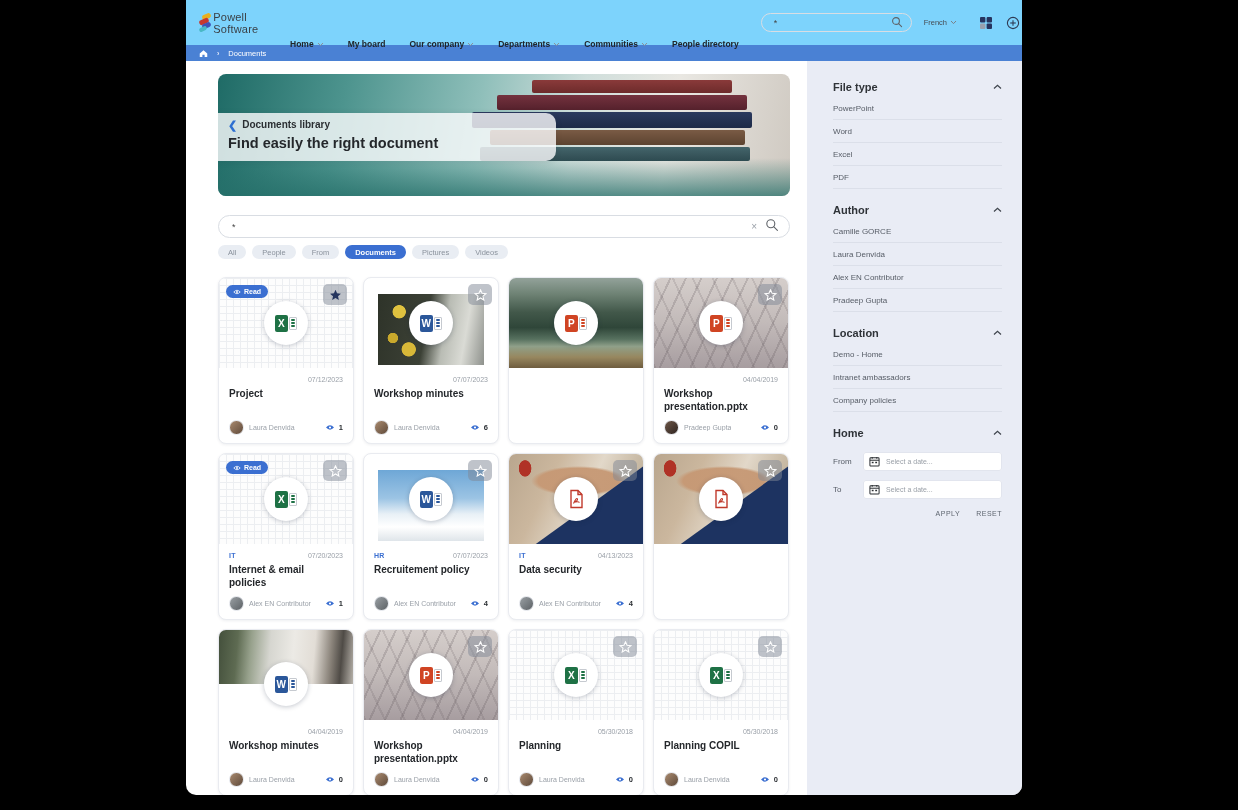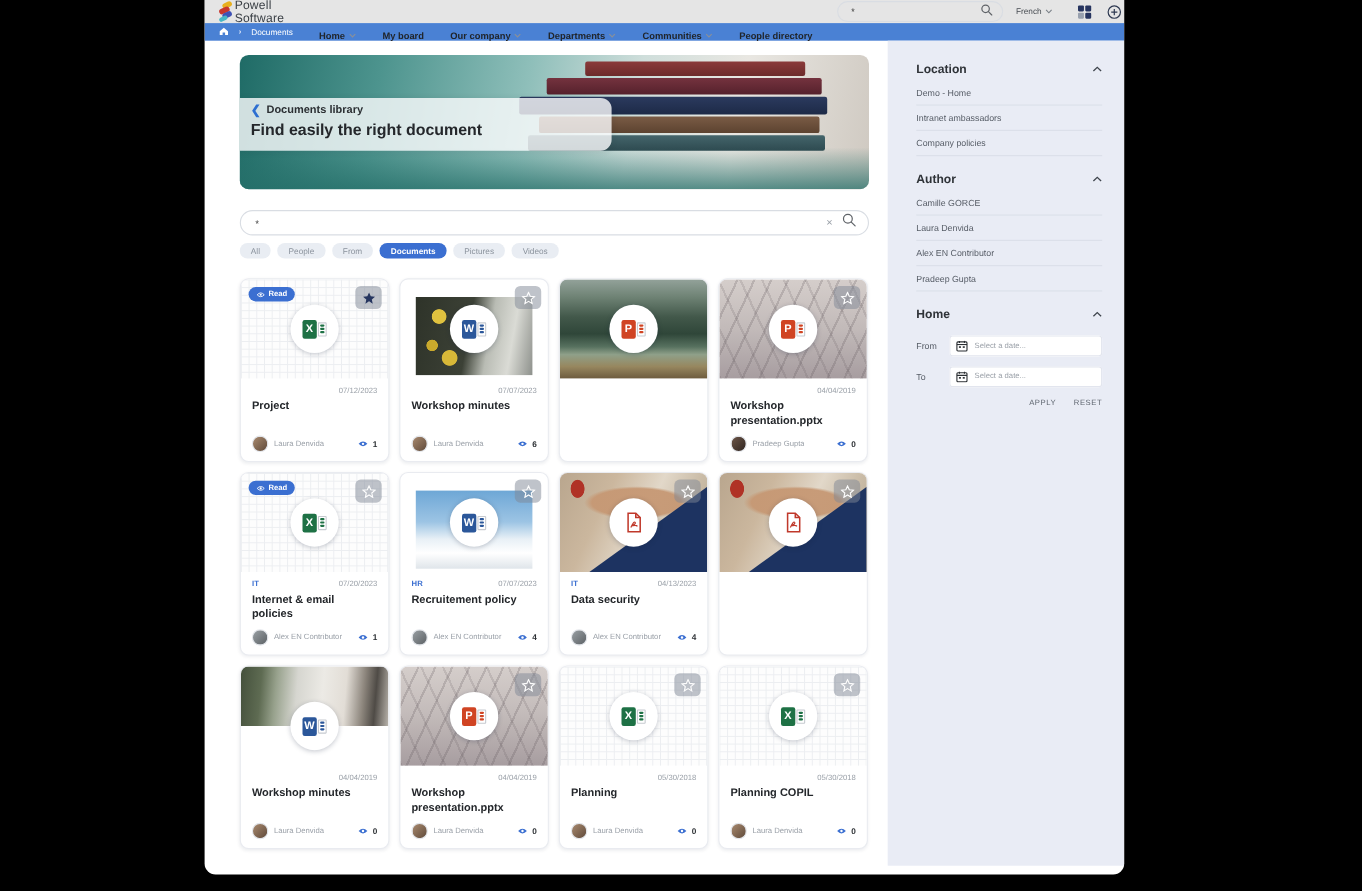--- a/index.html
+++ b/index.html
@@ -2,21 +2,21 @@
 <html><head>
 <meta charset="utf-8">
 <style>
   * { margin:0; padding:0; box-sizing:border-box; }
   html,body { width:1238px; height:810px; background:#000; font-family:"Liberation Sans", sans-serif; overflow:hidden; }
 
   .window { position:absolute; left:186px; top:0; width:836px; height:795px; background:#fff;
             border-radius:0 0 10px 10px; box-shadow:6px 10px 22px rgba(0,0,0,.65); overflow:hidden; }
 
   
-  .topnav { height:21px; display:flex; align-items:center; padding:0 12px; background:#e5e5e5; }
+  .topnav { height:45px; display:flex; align-items:center; padding:0 12px; background:#7dd3fc; }
   .brand { display:flex; align-items:center; gap:6px; margin-right:26px; }
   .brand-mark { position:relative; width:15px; height:17px; }
   .brand-mark i { position:absolute; border-radius:4px; }
   .brand-mark .b1 { width:9px; height:5px; background:#e8b01f; left:4px; top:0; transform:rotate(-25deg); }
   .brand-mark .b2 { width:10px; height:5px; background:#c8372d; left:1px; top:5px; transform:rotate(-25deg); }
   .brand-mark .b3 { width:9px; height:5px; background:#3f51b5; left:4px; top:9px; transform:rotate(-25deg); }
   .brand-mark .b4 { width:8px; height:4px; background:#49b8c4; left:1px; top:13px; transform:rotate(-25deg); }
   .brand-name { font-size:11px; color:#3a3f45; letter-spacing:.2px; }
   .nav-links { display:flex; align-items:center; gap:24px;margin-top:43px; }
   .nav-item { display:flex; align-items:center; gap:3px; font-size:8.5px; font-weight:bold; color:#20252b; cursor:pointer; white-space:nowrap; }
@@ -712,45 +712,59 @@
     </div>
   </div>
 </div>
 
     </div>
 
     <div class="sidebar">
       <div id="filter-sections">
           <div class="fsection">
             <div class="fhead">
-              <span class="ftitle">Location</span>
+              <span class="ftitle">File type</span>
               <svg width="9" height="6" viewBox="0 0 9 6">
                 <path d="M1 4.5 L4.5 1.2 L8 4.5" fill="none" stroke="#3f454d" stroke-width="1.2"></path>
               </svg>
             </div>
             <div class="flist">
-              <div class="fitem">Demo - Home</div>
-              <div class="fitem">Intranet ambassadors</div>
-              <div class="fitem">Company policies</div>
+              <div class="fitem">PowerPoint</div>
+              <div class="fitem">Word</div>
+              <div class="fitem">Excel</div>
+              <div class="fitem">PDF</div>
             </div>
           </div>
           <div class="fsection">
             <div class="fhead">
               <span class="ftitle">Author</span>
               <svg width="9" height="6" viewBox="0 0 9 6">
                 <path d="M1 4.5 L4.5 1.2 L8 4.5" fill="none" stroke="#3f454d" stroke-width="1.2"></path>
               </svg>
             </div>
             <div class="flist">
               <div class="fitem">Camille GORCE</div>
               <div class="fitem">Laura Denvida</div>
               <div class="fitem">Alex EN Contributor</div>
               <div class="fitem">Pradeep Gupta</div>
             </div>
           </div>
+          <div class="fsection">
+            <div class="fhead">
+              <span class="ftitle">Location</span>
+              <svg width="9" height="6" viewBox="0 0 9 6">
+                <path d="M1 4.5 L4.5 1.2 L8 4.5" fill="none" stroke="#3f454d" stroke-width="1.2"></path>
+              </svg>
+            </div>
+            <div class="flist">
+              <div class="fitem">Demo - Home</div>
+              <div class="fitem">Intranet ambassadors</div>
+              <div class="fitem">Company policies</div>
+            </div>
+          </div>
         </div>
       <div class="fsection">
         <div class="fhead">
           <span class="ftitle">Home</span>
           <svg width="9" height="6" viewBox="0 0 9 6">
               <path d="M1 4.5 L4.5 1.2 L8 4.5" fill="none" stroke="#3f454d" stroke-width="1.2"></path>
             </svg>
         </div>
         <div class="daterow">
           <span class="dlabel">From</span>

